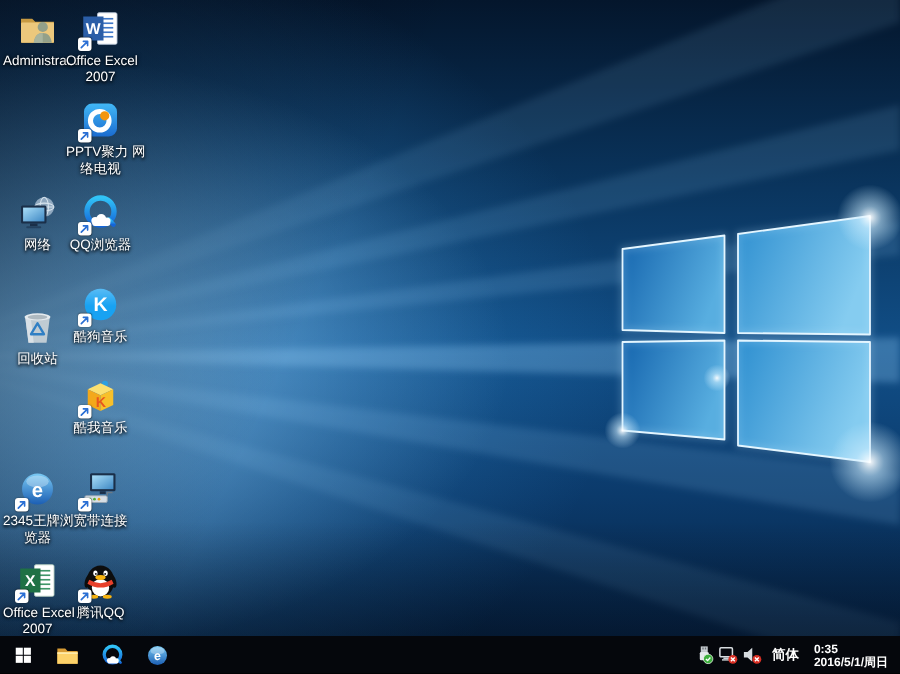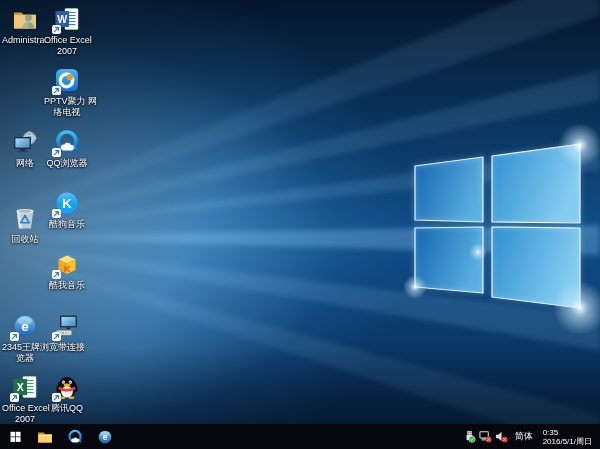--- a/index.html
+++ b/index.html
@@ -27,21 +27,21 @@
   .icon-label{margin-top:3px;font-size:9px;line-height:11px;color:#fff;
     text-shadow:0 1px 2px rgba(0,0,0,.95), 0 0 3px rgba(0,0,0,.8);white-space:nowrap;}
 
   
   .taskbar{position:absolute;left:0;bottom:0;width:600px;height:25px;background:#05070c;
     display:flex;align-items:center;z-index:5;}
   .tb-buttons{display:flex;align-items:center;height:100%;}
   .tb-btn{width:30px;height:25px;display:flex;align-items:center;justify-content:center;cursor:pointer;}
   .tb-btn svg{width:16px;height:16px;display:block;}
   .tb-btn.start svg{width:13px;height:13px;}
-  .tray{margin-left:auto;display:flex;align-items:center;height:100%;padding-right:3px;}
+  .tray{margin-left:auto;display:flex;align-items:center;height:100%;padding-right:3px;font-weight:bold;}
   .tray-icon{width:16px;height:25px;display:flex;align-items:center;justify-content:center;cursor:pointer;}
   .tray-icon svg{width:13px;height:13px;display:block;}
   .ime{color:#fff;font-size:9px;padding:0 5px;cursor:pointer;}
   .clock{color:#fff;font-size:8px;line-height:9px;padding:0 5px;cursor:pointer;}
 </style>
 </head>
 <body>
 
 <svg width="0" height="0" style="position:absolute" aria-hidden="true">
 <defs>

